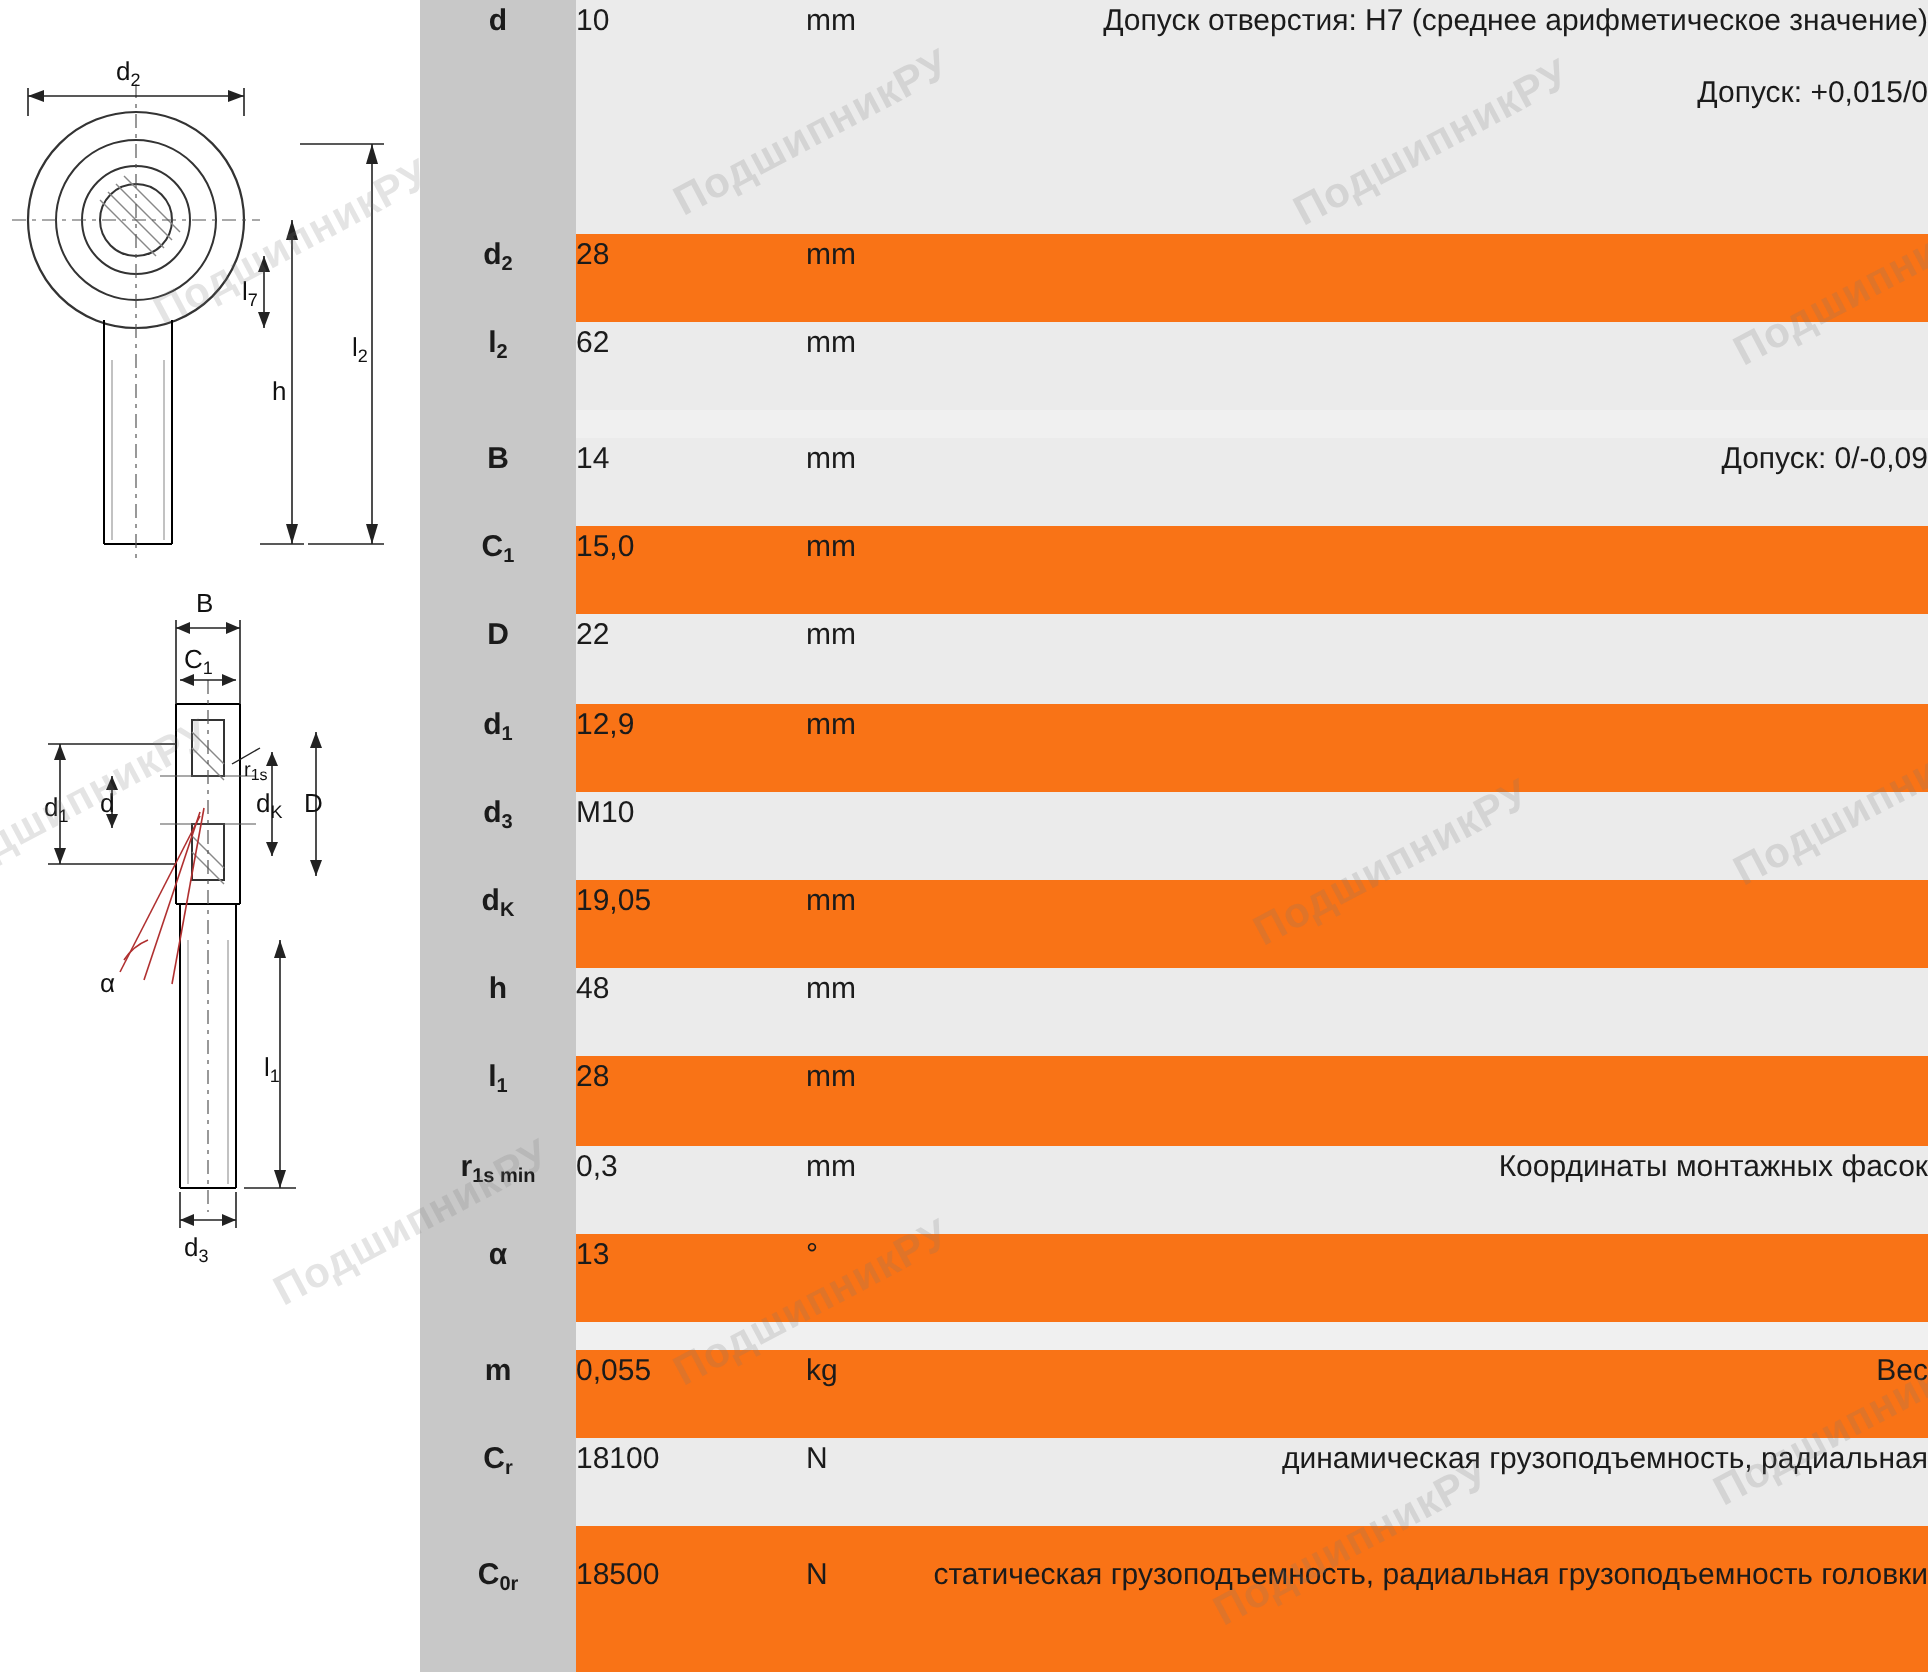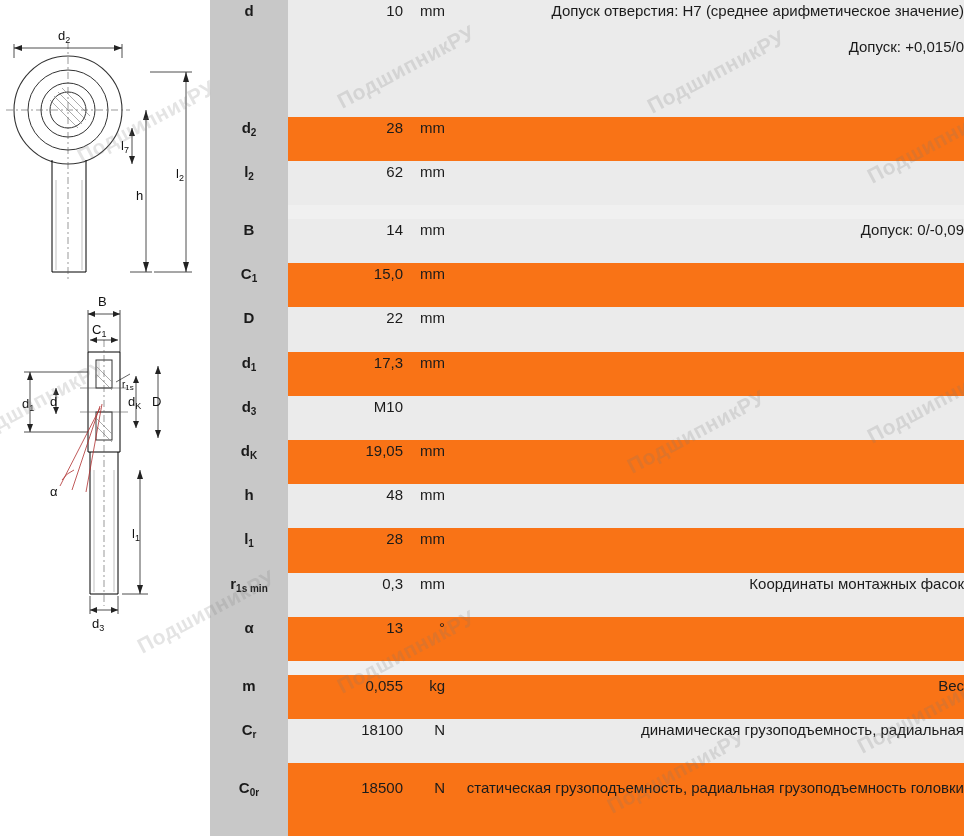--- a/index.html
+++ b/index.html
@@ -54,25 +54,25 @@
     min-height: 18px;
     box-sizing: border-box;
   }
   .sym {
     background: #c8c8c8;
     text-align: center;
     font-weight: bold;
     font-size: 15px;
   }
   .val {
-    text-align: right;
+    text-align: left;
     padding-right: 6px;
   }
   .unit {
-    text-align: right;
+    text-align: left;
     padding-left: 6px;
     margin-top: 48px;
   }
   .note {
     text-align: right;
     padding-left: 4px;
     margin-top: 15px;
   }
   tr.shade td.val, tr.shade td.unit, tr.shade td.note { background: #ebebeb; }
   tr.plain td.val, tr.plain td.unit, tr.plain td.note { background: #f97316; }
@@ -335,21 +335,21 @@
 
       <tr class="shade">
         <td class="cell sym">D</td>
         <td class="cell val">22</td>
         <td class="cell unit">mm</td>
         <td class="cell note"></td>
       </tr>
 
       <tr class="plain">
         <td class="cell sym">d<sub>1</sub></td>
-        <td class="cell val">17,3</td>
+        <td class="cell val">12,9</td>
         <td class="cell unit">mm</td>
         <td class="cell note"></td>
       </tr>
 
       <tr class="shade">
         <td class="cell sym">d<sub>3</sub></td>
         <td class="cell val">M10</td>
         <td class="cell unit"></td>
         <td class="cell note"></td>
       </tr>

